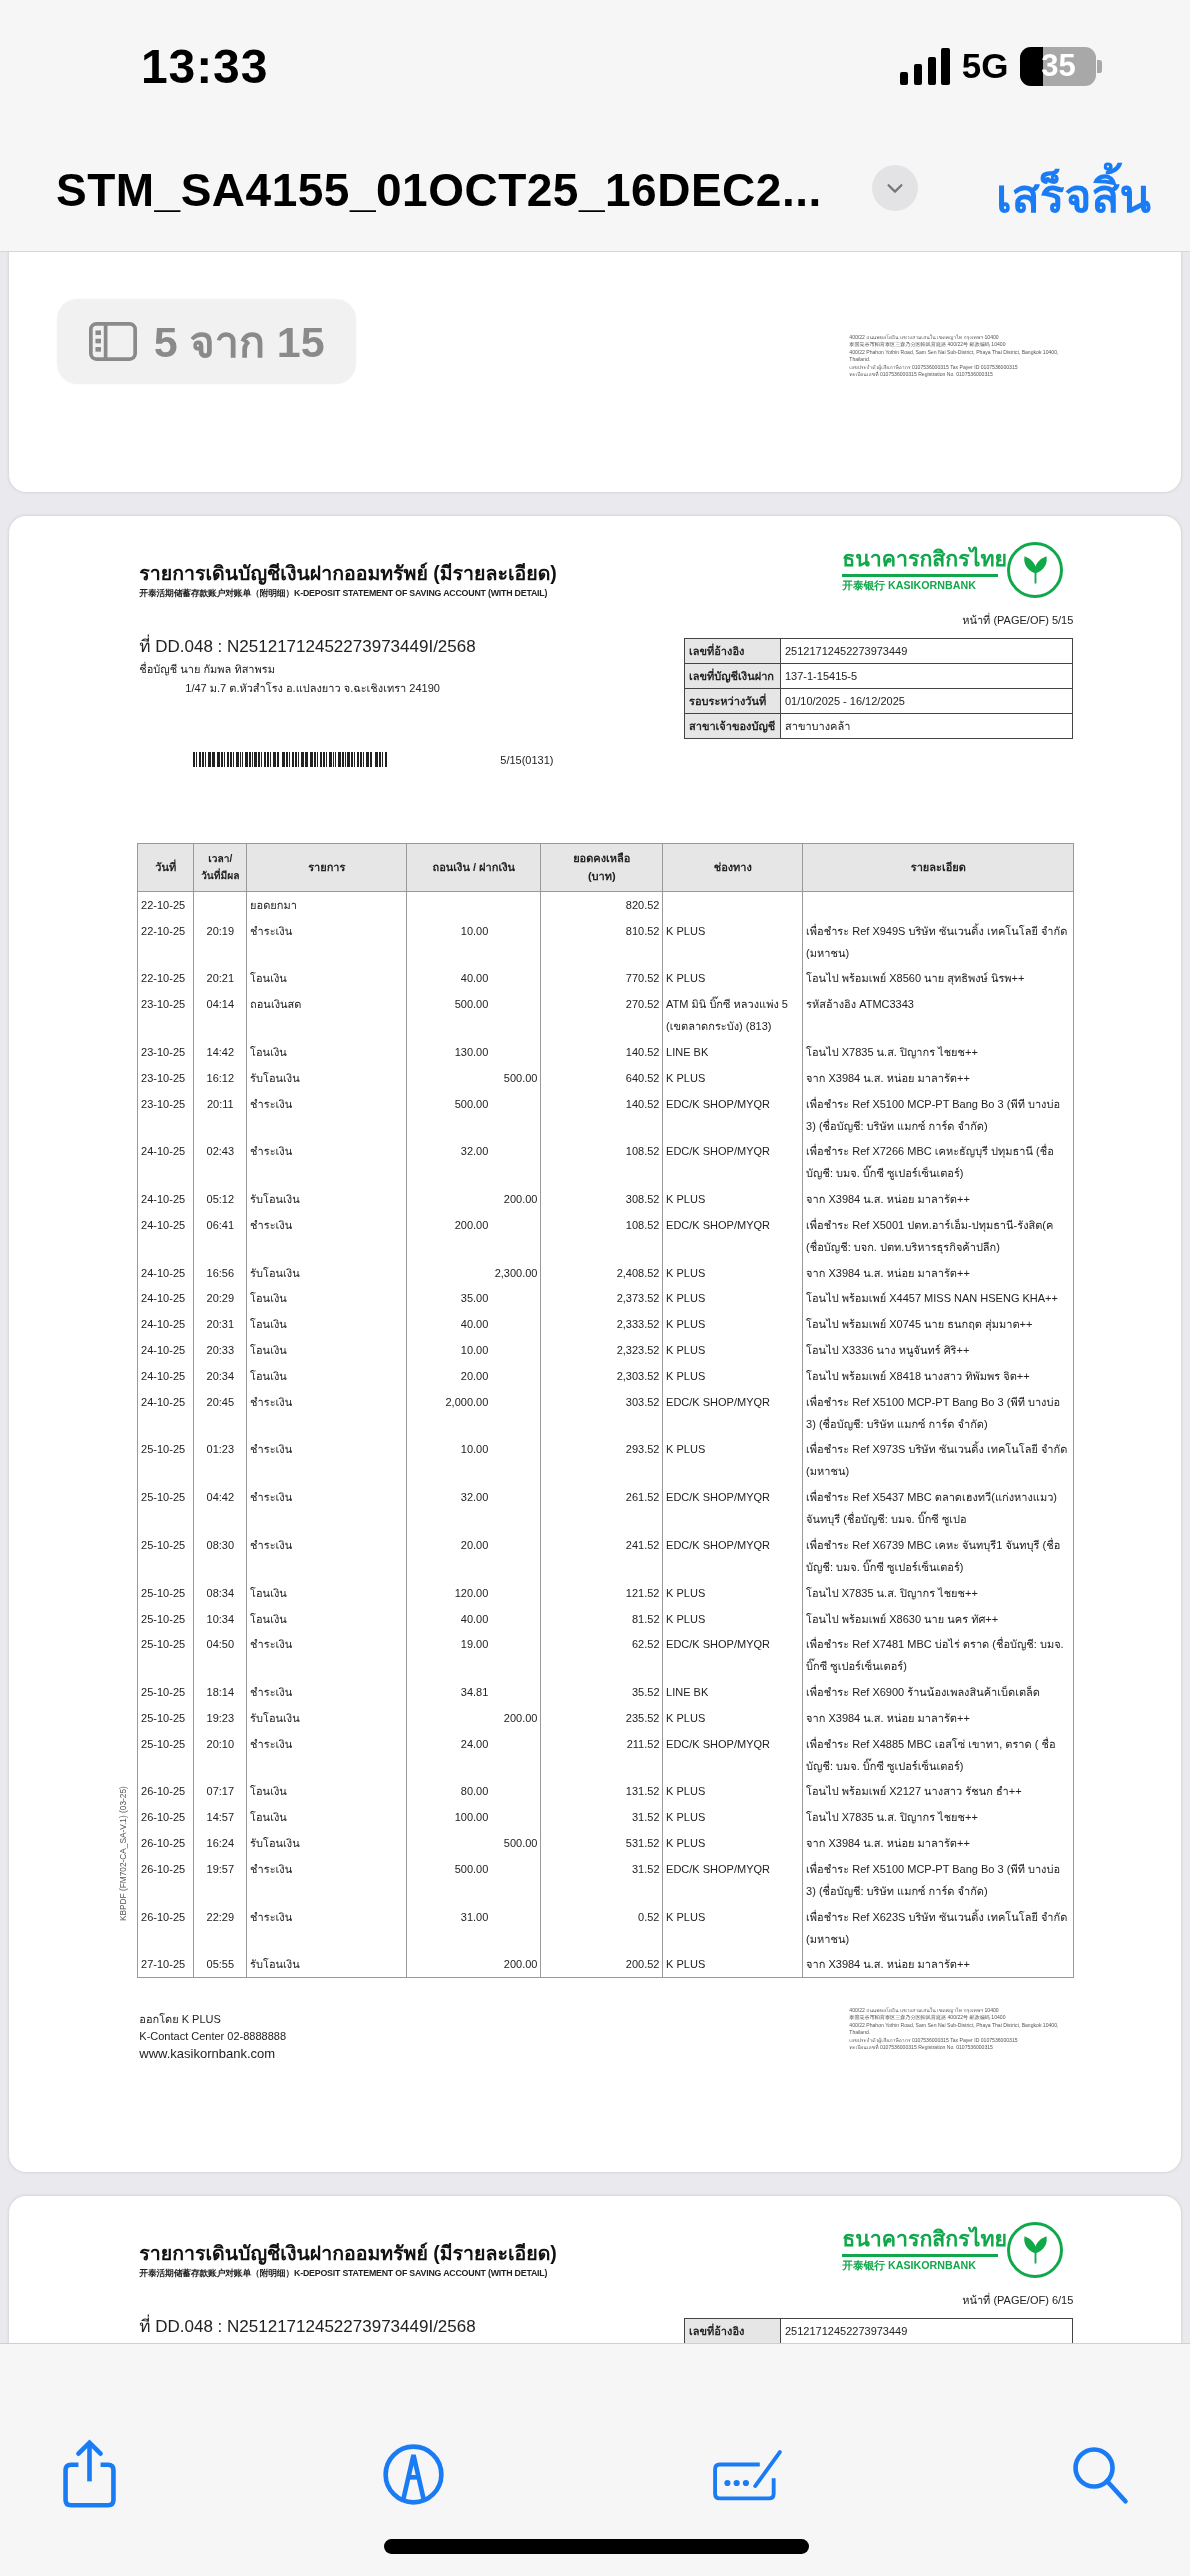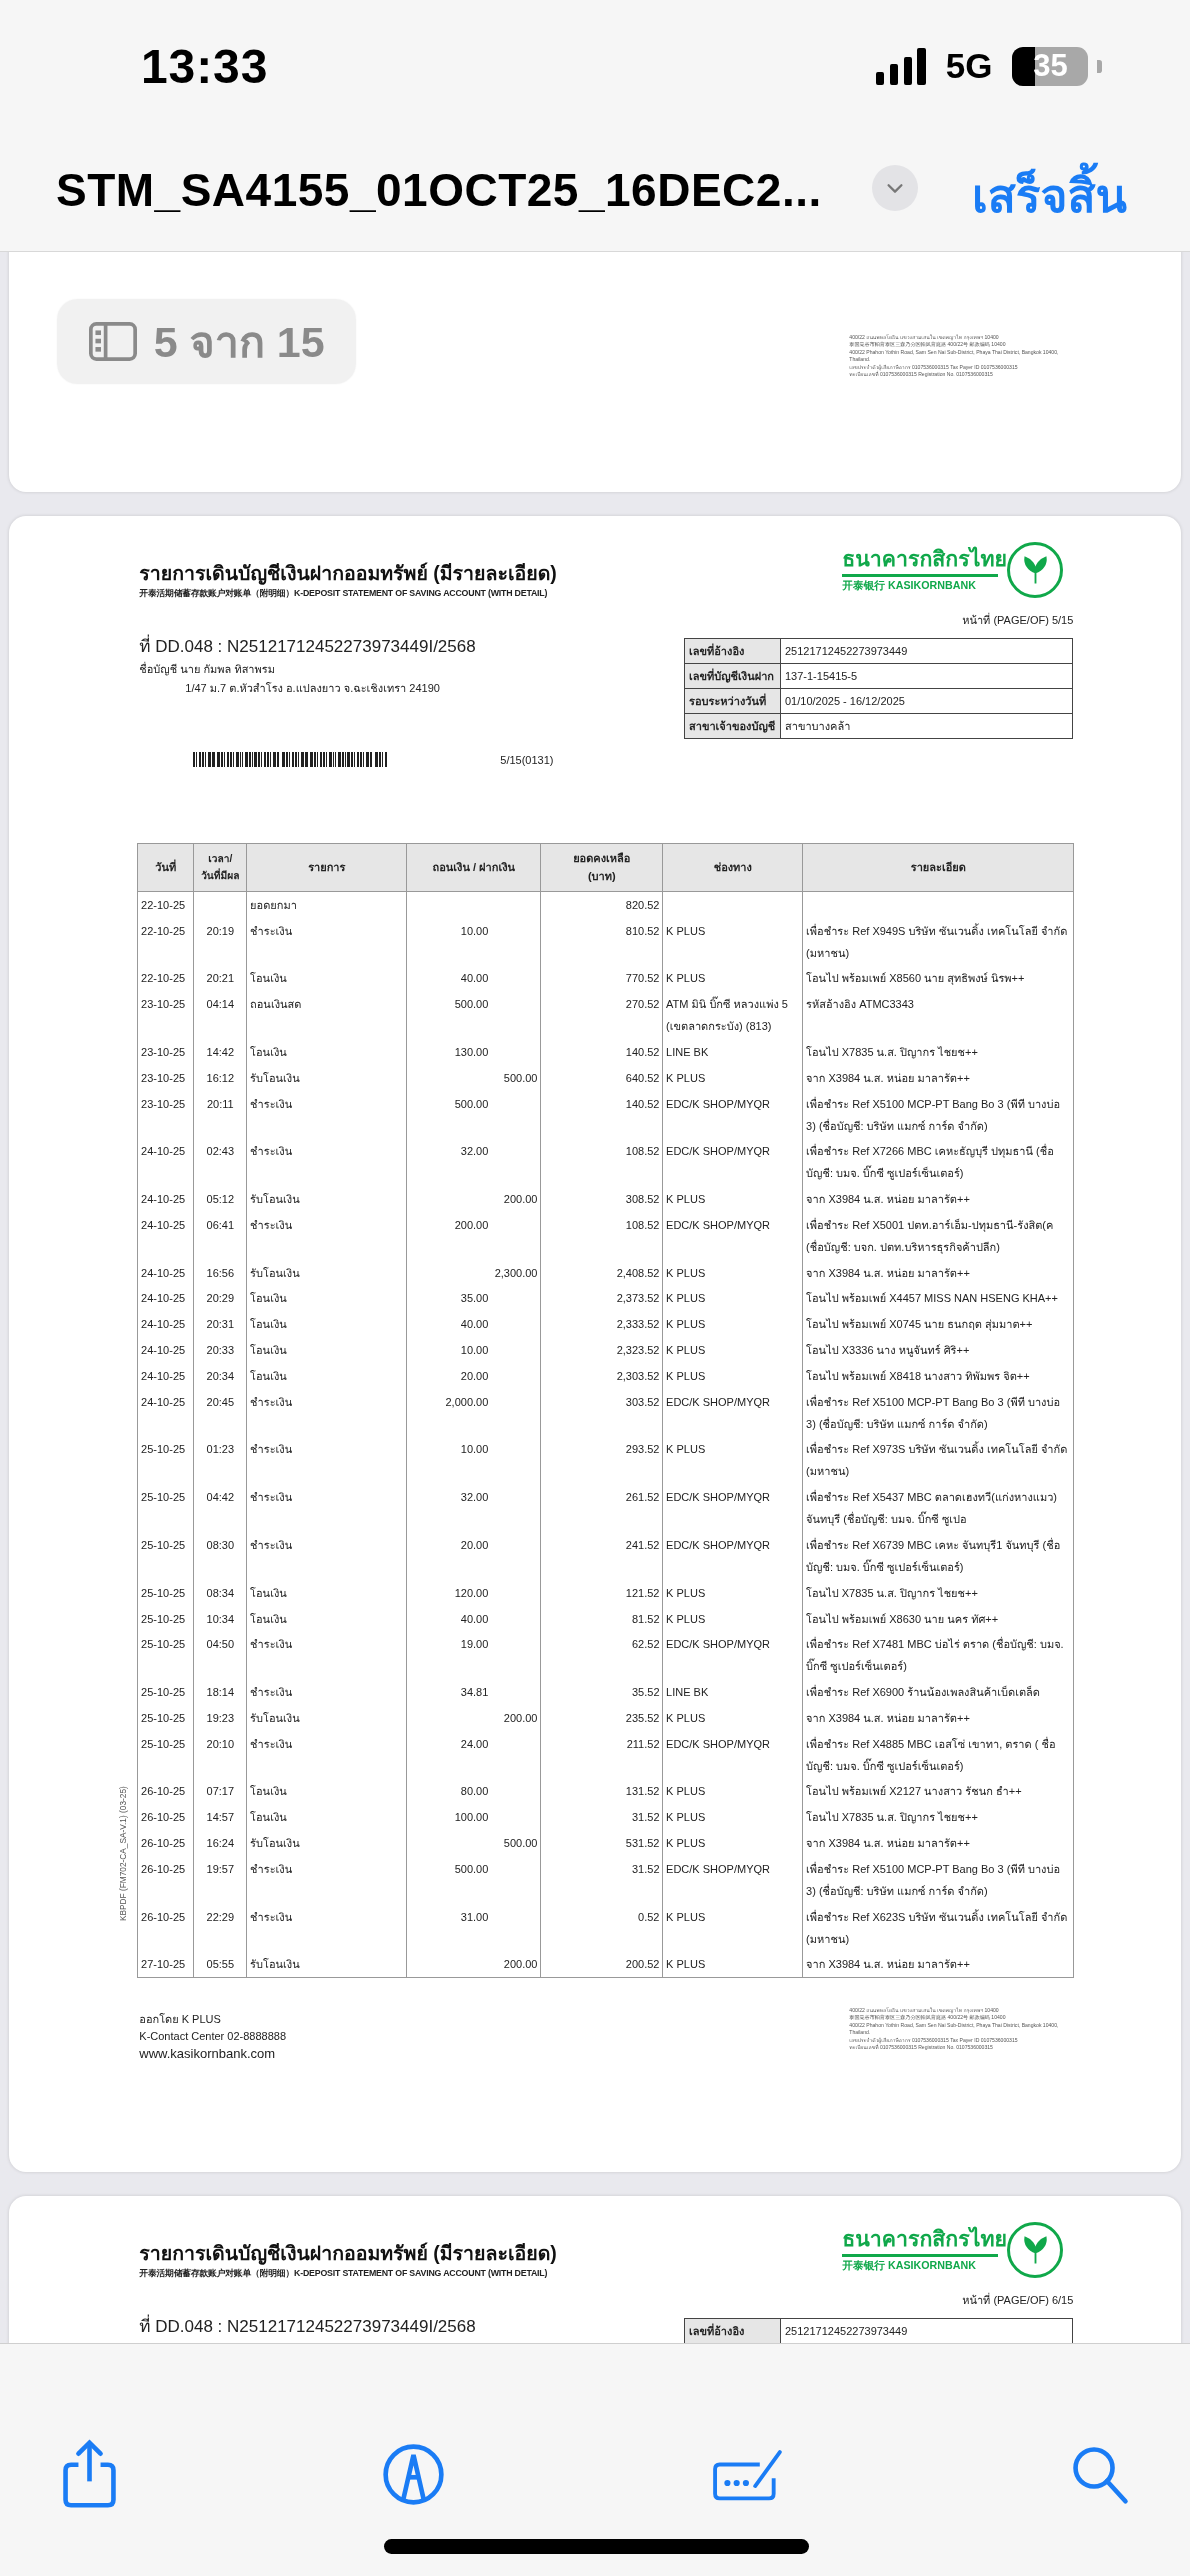--- a/index.html
+++ b/index.html
@@ -2,32 +2,32 @@
 <html style="font-size:15px"><head>
 <meta charset="utf-8">
 <style>
   * { box-sizing: border-box; margin: 0; padding: 0; }
   html, body { width: 1191px; height: 2576px; overflow: hidden; background: #e9e9ee; font-family: "Liberation Sans", "DejaVu Sans", sans-serif; }
   body { position: relative; }
 
   
   .topbar { position: absolute; left: 0; top: 0; width: 1191px; height: 252px; background: #f6f6f6; z-index: 20; border-bottom: 0.9px solid #d8d8d8; }
   .status-time { position: absolute; left: 141px; top: 39px; font-size: 48px; font-weight: 700; color: #000; letter-spacing: 0.9px; }
-  .status-right { position: absolute; right: 89px; top: 46px; display: flex; align-items: center; gap: 20px; }
+  .status-right { position: absolute; right: 89px; top: 46px; display: flex; align-items: center; gap: 12px; }
   .signal { display: flex; align-items: flex-end; gap: 5.6px; height: 37px; }
   .signal span { width: 8.3px; background: #000; border-radius: 1.9px; }
   .net { font-size: 35px; font-weight: 700; color: #000; }
   .battery { position: relative; width: 76px; height: 39px; border-radius: 11px; background: #a8a8a8; overflow: hidden; display: flex; align-items: center; justify-content: center; }
   .battery .fill { position: absolute; left: 0; top: 0; bottom: 0; width: 30%; background: #000; }
   .battery .pct { position: relative; font-size: 31px; font-weight: 700; color: #fff; }
   .battery-tip { width: 4.6px; height: 13px; background: #a8a8a8; border-radius: 0 2.8px 2.8px 0; margin-left: -11px; }
 
   .doc-title { position: absolute; left: 56px; top: 163px; font-size: 46px; font-weight: 700; color: #000; white-space: nowrap; letter-spacing: 0.5px; }
   .title-chevron { position: absolute; left: 872px; top: 165px; width: 46px; height: 46px; border-radius: 50%; background: #e3e3e6; display: flex; align-items: center; justify-content: center; cursor: pointer; }
-  .done-btn { position: absolute; right: 64px; top: 159px; font-size: 46px; color: #1a7cf5; font-weight: 700; cursor: pointer; }
+  .done-btn { position: absolute; right: 40px; top: 159px; font-size: 46px; color: #1a7cf5; font-weight: 700; cursor: pointer; }
 
   
   .page-pill { position: absolute; left: 57px; top: 299px; width: 299px; height: 85px; border-radius: 20.4px; background: rgba(240,240,240,0.95); z-index: 15; display: flex; align-items: center; gap: 16.7px; padding-left: 32px; box-shadow: 0 0 1.9px rgba(0,0,0,0.05); }
   .page-pill .txt { font-size: 43px; color: #8a8a8a; font-weight: 700; }
 
   
   .pdf-page { position: absolute; left: 9.3px; width: 1172px; background: #fff; box-shadow: 0 0 3.7px rgba(0,0,0,0.15); border-radius: 17px; }
   .page4 { top: 167px; height: 325px; }
   .page5 { top: 516px; height: 1656px; }
   .page6 { top: 2196px; height: 389px; }

